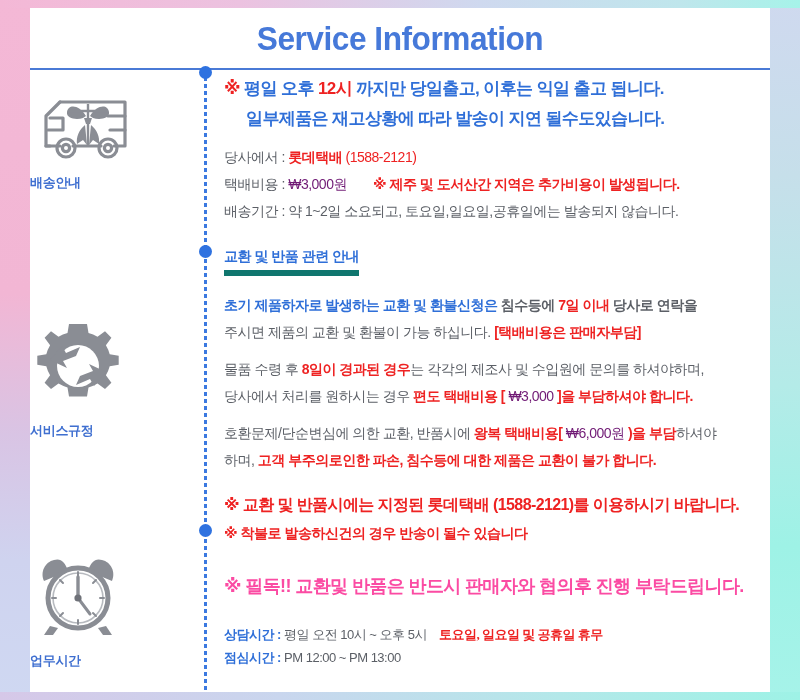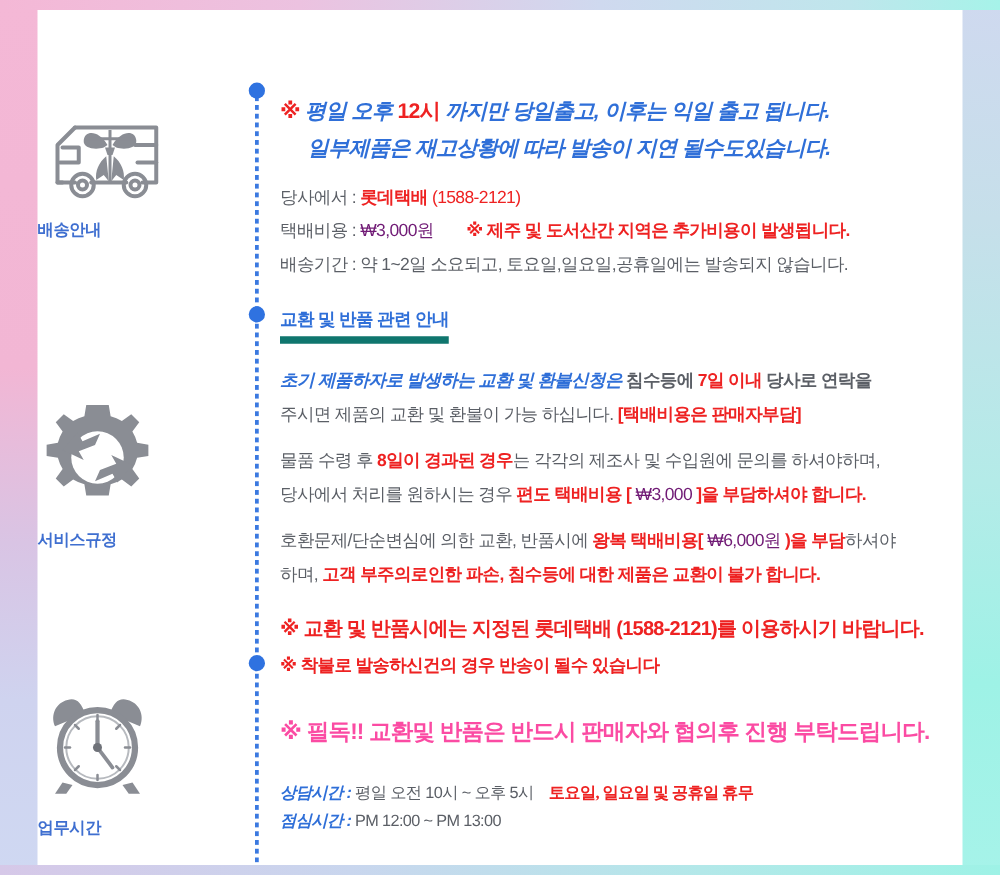--- a/index.html
+++ b/index.html
@@ -84,21 +84,21 @@
   }
   .dot1{top:66px;}
   .dot2{top:245px;}
   .dot3{top:524px;}
 
   
   .content{
     position:absolute;left:224px;top:74px;width:552px;
   }
   .row{white-space:nowrap;}
-  .blueb  {color:#2f6fd8;font-weight:bold;font-style:italic;}
+  .blueb  {color:#2f6fd8;font-weight:bold;}
   .red    {color:#ee2222;}
   .redb   {color:#ee2222;font-weight:bold;}
   .redlt  {color:#701a75;}
   .gray   {color:#5b5f66;}
 
   .lg   {font-size:17px;line-height:30px;letter-spacing:-0.6px;font-weight:bold;}
   .md   {font-size:14px;line-height:27px;letter-spacing:-0.5px;}
   .mdb  {font-size:14px;line-height:27px;letter-spacing:-0.5px;font-weight:bold;}
   .sm   {font-size:13px;line-height:23px;letter-spacing:-0.5px;}
 
@@ -125,20 +125,23 @@
 <body>
 
 <div id="page">
 
   <div class="inner"></div>
   <div class="frame-left"></div>
   <div class="frame-right"></div>
   <div class="frame-top"></div>
   <div class="frame-bottom"></div>
 
+  <div class="header">
+    <div class="header-title">Service Information</div>
+  </div>
 
   <div class="rail">
 
     <div class="icon-block ib-delivery">
       <span class="glyph">
         <svg width="108" height="74" viewBox="0 0 108 74">
           <g fill="none" stroke="#8a8d94" stroke-width="3.2" stroke-linejoin="round" stroke-linecap="round">
             <path d="M30 12 H95 V56 H84"></path>
             <path d="M30 12 L16 26 V56 H20"></path>
             <path d="M16 56 H30"></path>

